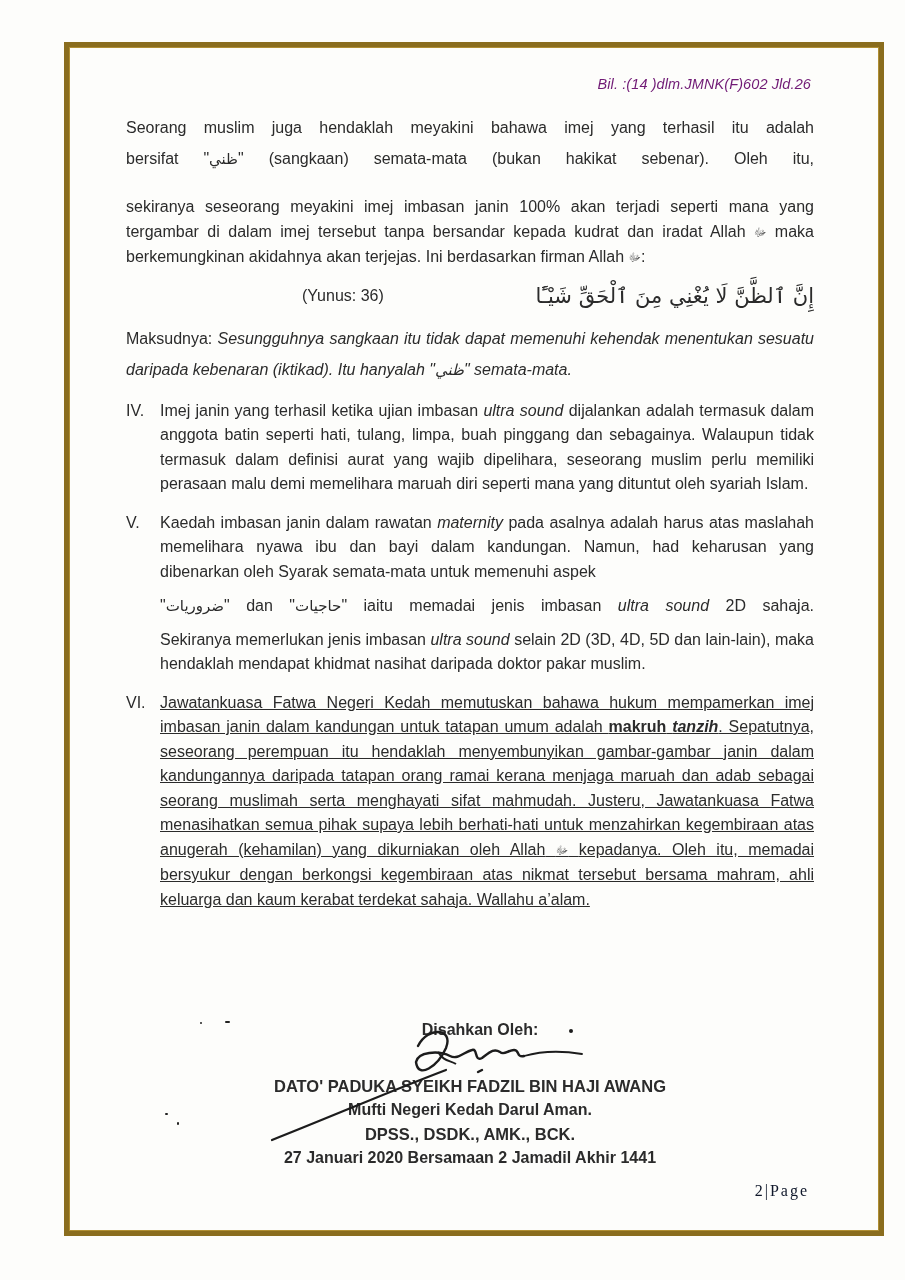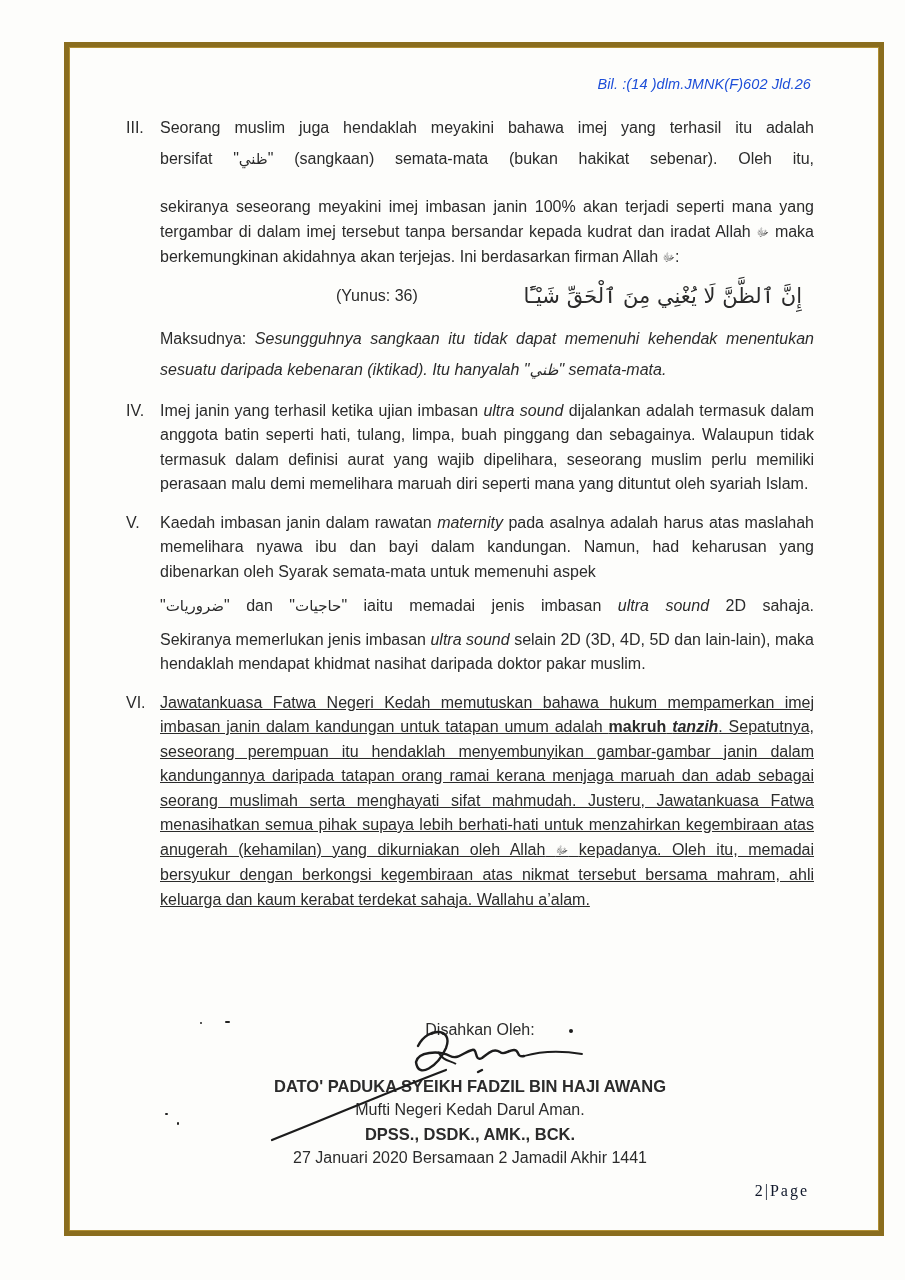--- a/index.html
+++ b/index.html
@@ -24,21 +24,21 @@
       border: 5px solid #8a6d1e;
       box-shadow: inset 0 0 0 1px #b08f34;
       box-sizing: content-box;
     }
     .ref-number {
       position: absolute;
       top: 76px;
       right: 94px;
       font-size: 14.5px;
       font-style: italic;
-      color: #1d4ed8;
+      color: #701a75;
       letter-spacing: 0.1px;
     }
     .content {
       position: absolute;
       left: 126px;
       top: 112px;
       width: 688px;
       font-size: 16px;
       color: #2b2b2b;
     }
@@ -67,21 +67,21 @@
     .honorific {
       font-family: "DejaVu Sans", sans-serif;
       font-size: 11px;
       color: #555;
       vertical-align: 1px;
     }
     .verse-row {
       display: flex;
       justify-content: space-between;
       align-items: center;
-      margin: 6px 12px 8px 0;
+      margin: 6px 0 8px 0;
       height: 38px;
       gap: 8px;
     }
     .verse-ref {
       margin-left: 176px;
     }
     .verse-ar {
       font-family: "DejaVu Sans", sans-serif;
       font-size: 21px;
       direction: rtl;
@@ -95,21 +95,21 @@
 
     .signature-block {
       position: absolute;
       left: 240px;
       top: 1018px;
       width: 460px;
       text-align: center;
       font-size: 16px;
       color: #2b2b2b;
     }
-    .sig-line { line-height: 24px; }
+    .sig-line { line-height: 24px; font-weight: bold; }
     .sig-name { font-weight: bold; font-size: 16.5px; }
     .signature-svg {
       position: absolute;
       left: 28px;
       top: 4px;
       width: 340px;
       height: 120px;
       pointer-events: none;
     }
     .page-number {
@@ -130,21 +130,20 @@
 </head>
 <body>
 
 <div class="page-border"></div>
 
 <div class="ref-number">Bil. :(14 )dlm.JMNK(F)602 Jld.26</div>
 
 <div class="content">
 
   <div class="item" id="item-iii">
-    <div class="numeral" style="line-height:31px;">III.</div>
     <div class="item-body">
       <p class="lh-wide" style="text-align-last: justify;">
         <span>Seorang muslim juga hendaklah meyakini bahawa imej yang terhasil itu adalah</span>
       </p>
       <p class="lh-wide" style="text-align-last: justify; word-spacing: 6px;">
         <span>bersifat "</span><span class="ar">ظني</span><span>" (sangkaan) semata-mata (bukan hakikat sebenar). Oleh itu,</span>
       </p>
       <p class="lh-norm" style="margin-top:20px;">
         <span>sekiranya seseorang meyakini imej imbasan janin 100% akan terjadi seperti mana yang tergambar di dalam imej tersebut tanpa bersandar kepada kudrat dan iradat Allah</span>
         <span class="honorific">ﷻ</span>

